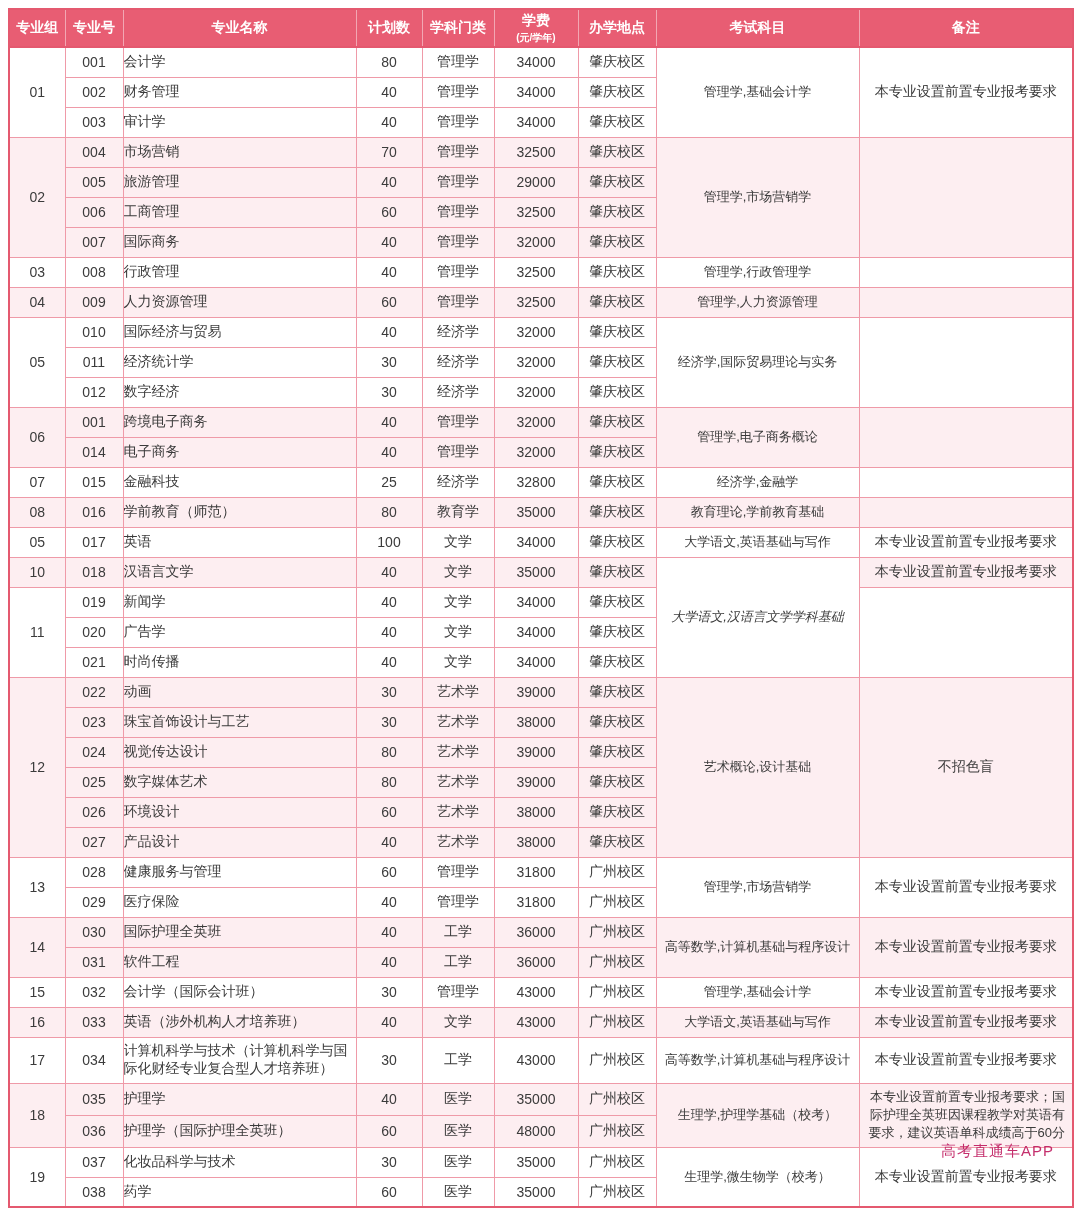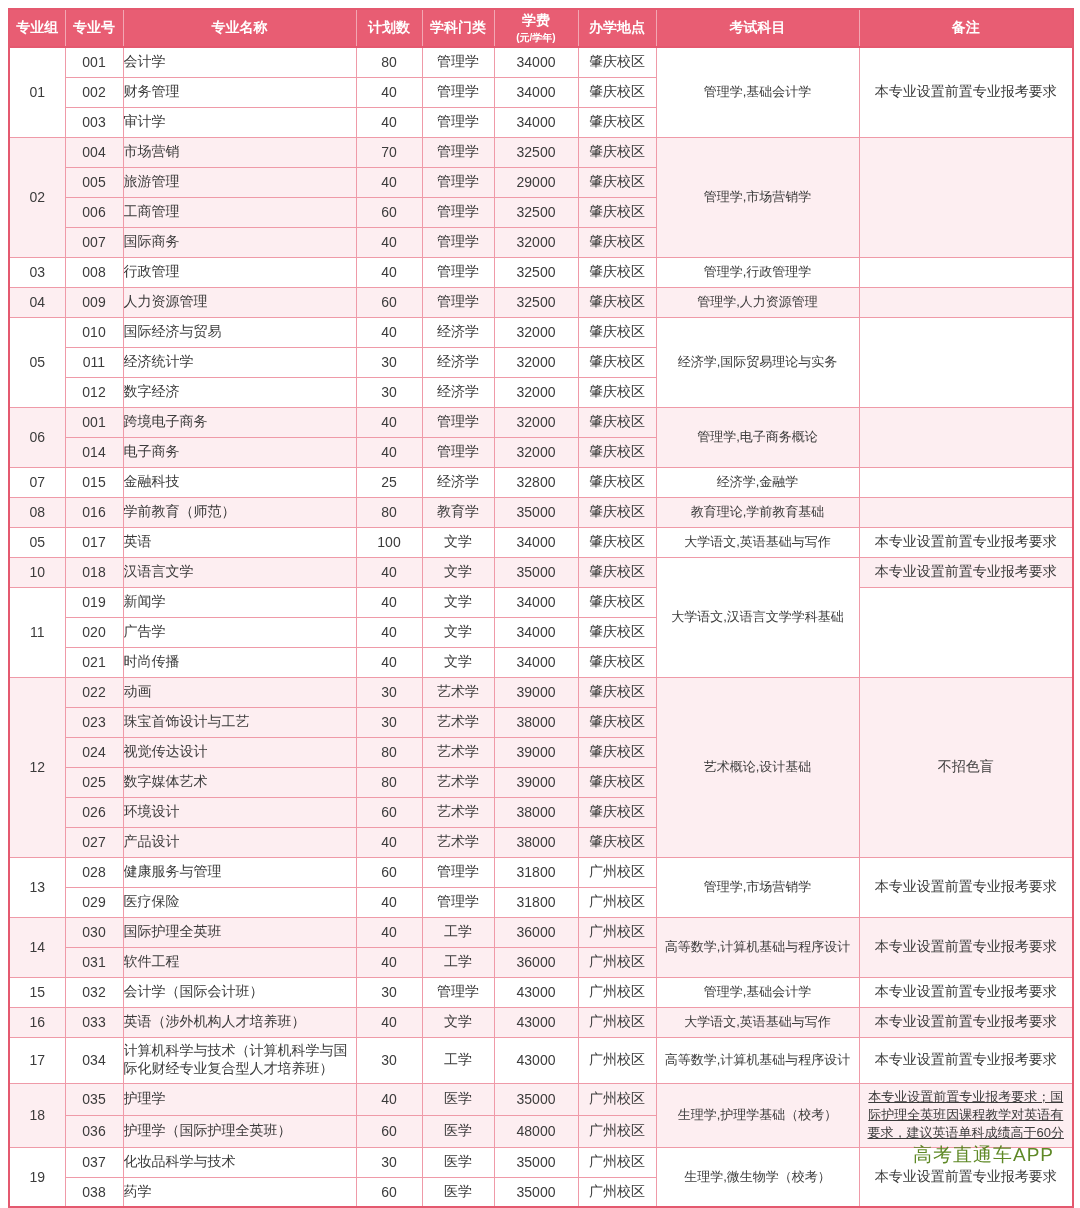--- a/index.html
+++ b/index.html
@@ -13,26 +13,26 @@
   th, td { border: 1px solid #ef9aa8; text-align: center; vertical-align: middle;
     color: #3b3b3b; font-size: 14px; overflow: hidden; }
   thead th { background: #e85d73; color: #ffffff; font-weight: bold; height: 38px;
     border: 1px solid #f2a7b3; border-top: 2px solid #e4596f; border-bottom: 2px solid #e4596f; }
   thead th .sub { font-size: 10px; font-weight: bold; margin-top: 1px; }
   tbody tr { height: 30px; }
   tbody tr.tall { height: 46px; }
   tbody tr.med { height: 32px; }
   tr.white td { background: #ffffff; }
   tr.pink td { background: #fdeef1; }
-  td.bg-white { background: #ffffff !important; }
+  td.bg-white { background: #ffffff !important; font-style: italic; }
   td.left { text-align: left; padding-right: 6px; }
   td.exam { font-size: 13px; padding: 2px 3px; }
-  td.small { font-size: 13px; text-align: center; padding: 2px 7px; line-height: 1.4; text-decoration: underline; }
-  .watermark { position: absolute; top: 1142px; right: 26px; font-size: 19px;
-    color: #4d7c0f; letter-spacing: 1px; opacity: 0.9; }
+  td.small { font-size: 13px; text-align: right; padding: 2px 7px; line-height: 1.4; }
+  .watermark { position: absolute; top: 1142px; right: 26px; font-size: 15px;
+    color: #be185d; letter-spacing: 1px; opacity: 0.9; }
 </style>
 </head>
 <body>
 
 <div class="page">
   <table>
     <colgroup>
       <col class="c0">
         <col class="c1">
         <col class="c2">

